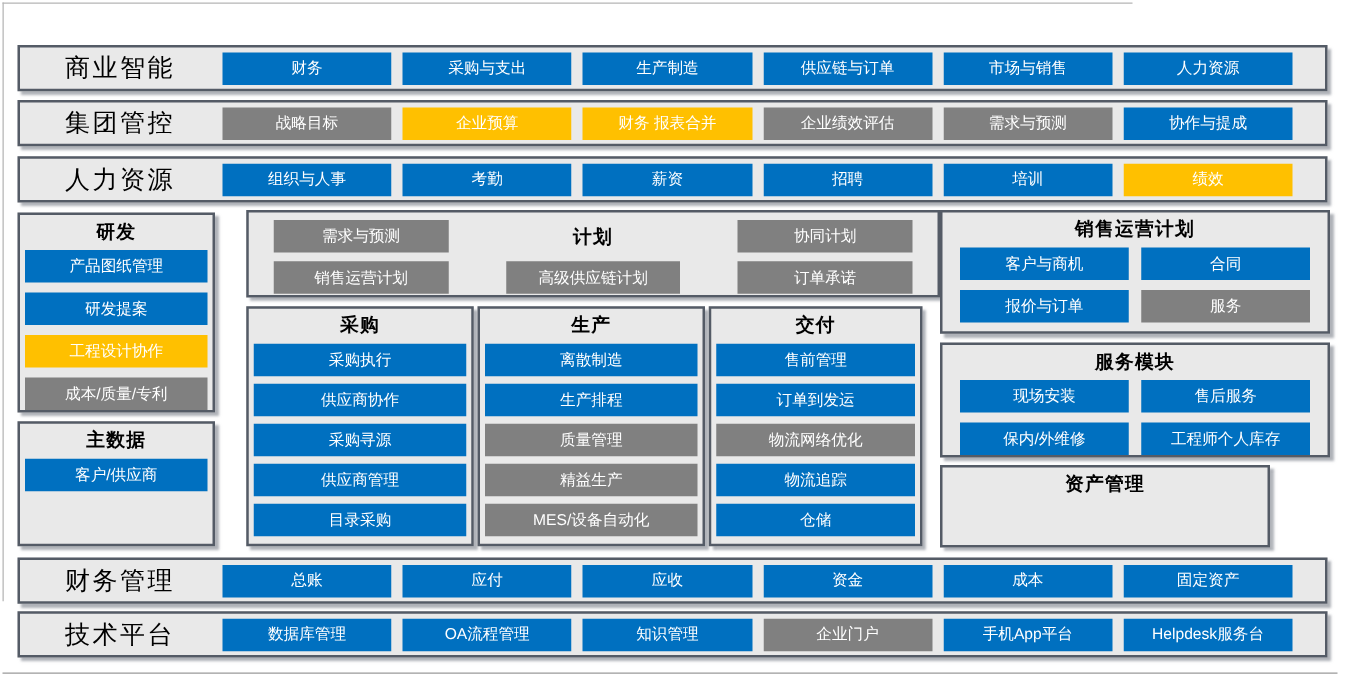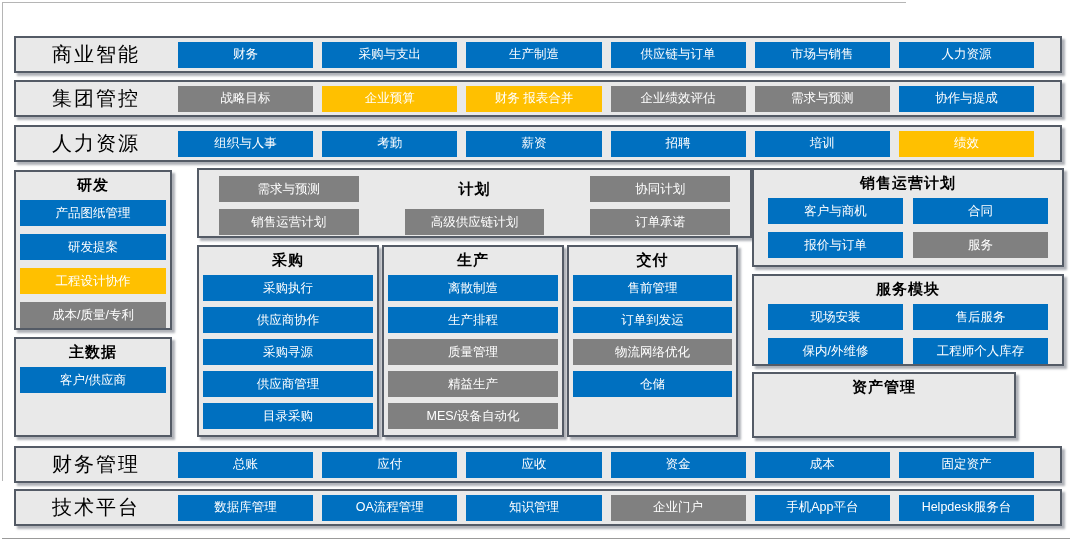--- a/index.html
+++ b/index.html
@@ -172,20 +172,21 @@
       <div class="btn gray">MES/设备自动化</div>
     </div>
 </div>
 
 <div class="box" id="box-delivery">
   <div class="title">交付</div>
   <div class="vbtns">
       <div class="btn blue">售前管理</div>
       <div class="btn blue">订单到发运</div>
       <div class="btn gray">物流网络优化</div>
+      <div class="btn blue">物流追踪</div>
       <div class="btn blue">仓储</div>
     </div>
 </div>
 
 <div class="box" id="box-crm">
   <div class="title">销售运营计划</div>
   <div class="gbtns">
       <div class="btn blue">客户与商机</div>
       <div class="btn blue">合同</div>
       <div class="btn blue">报价与订单</div>

